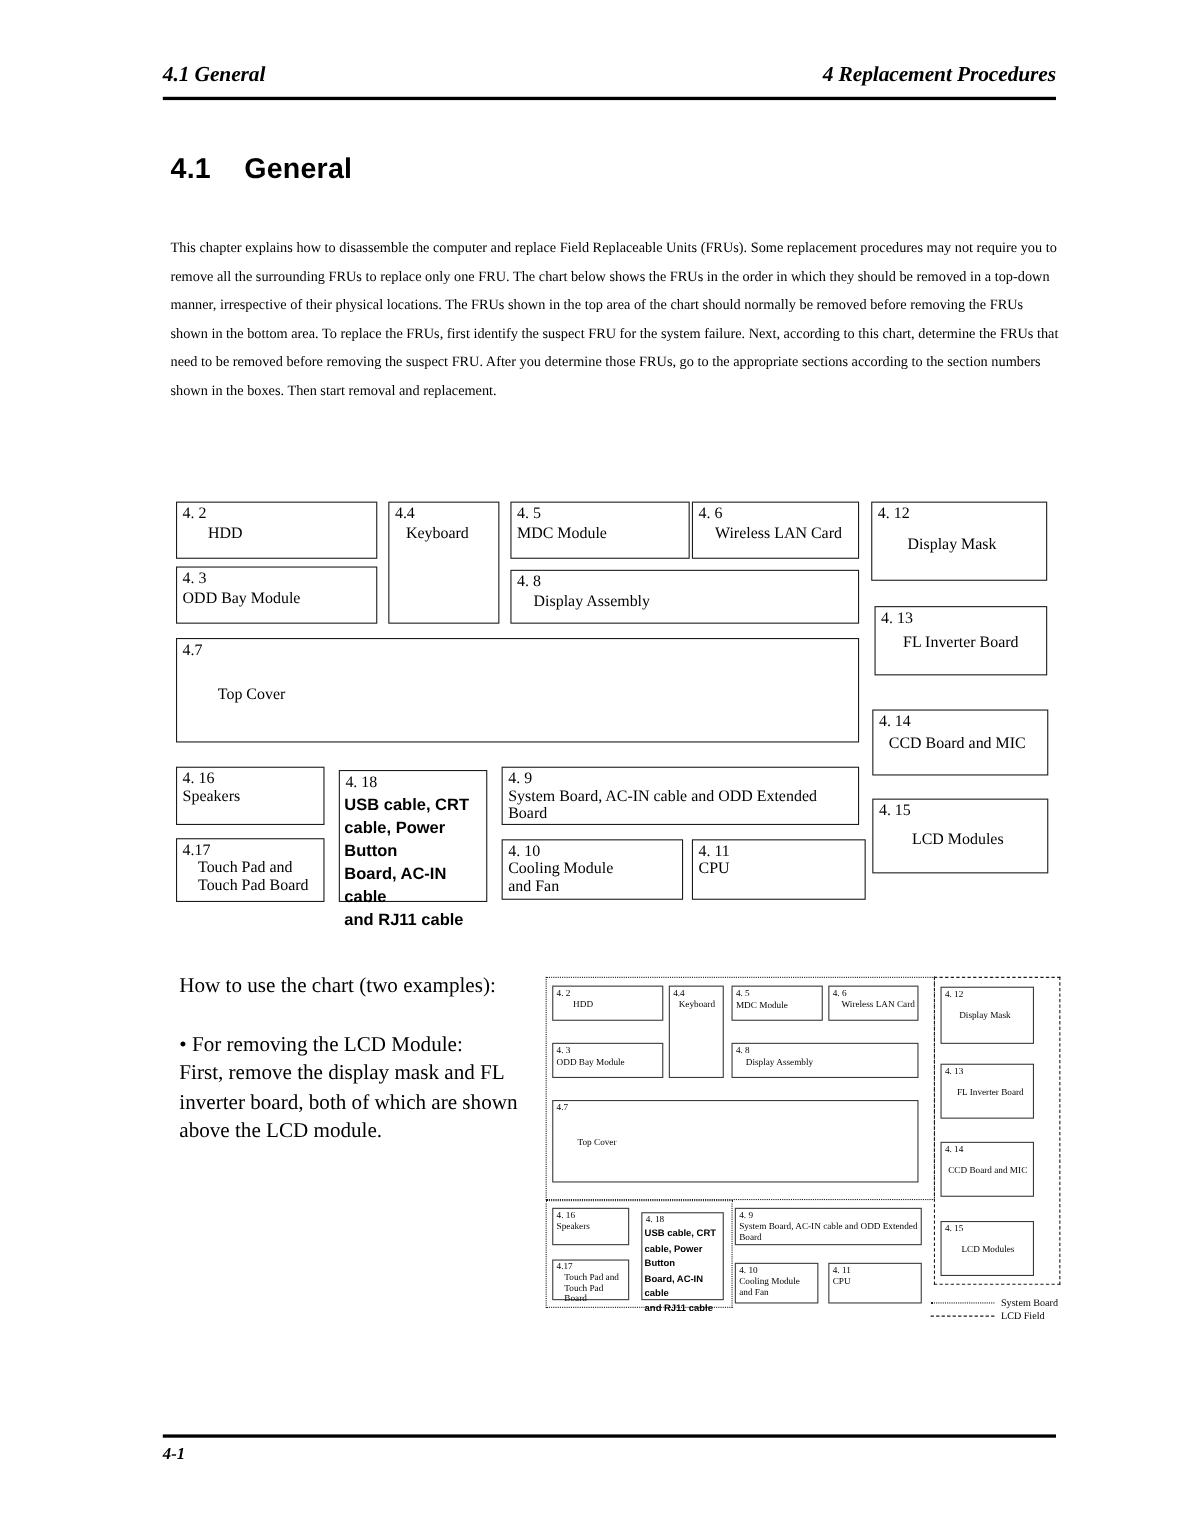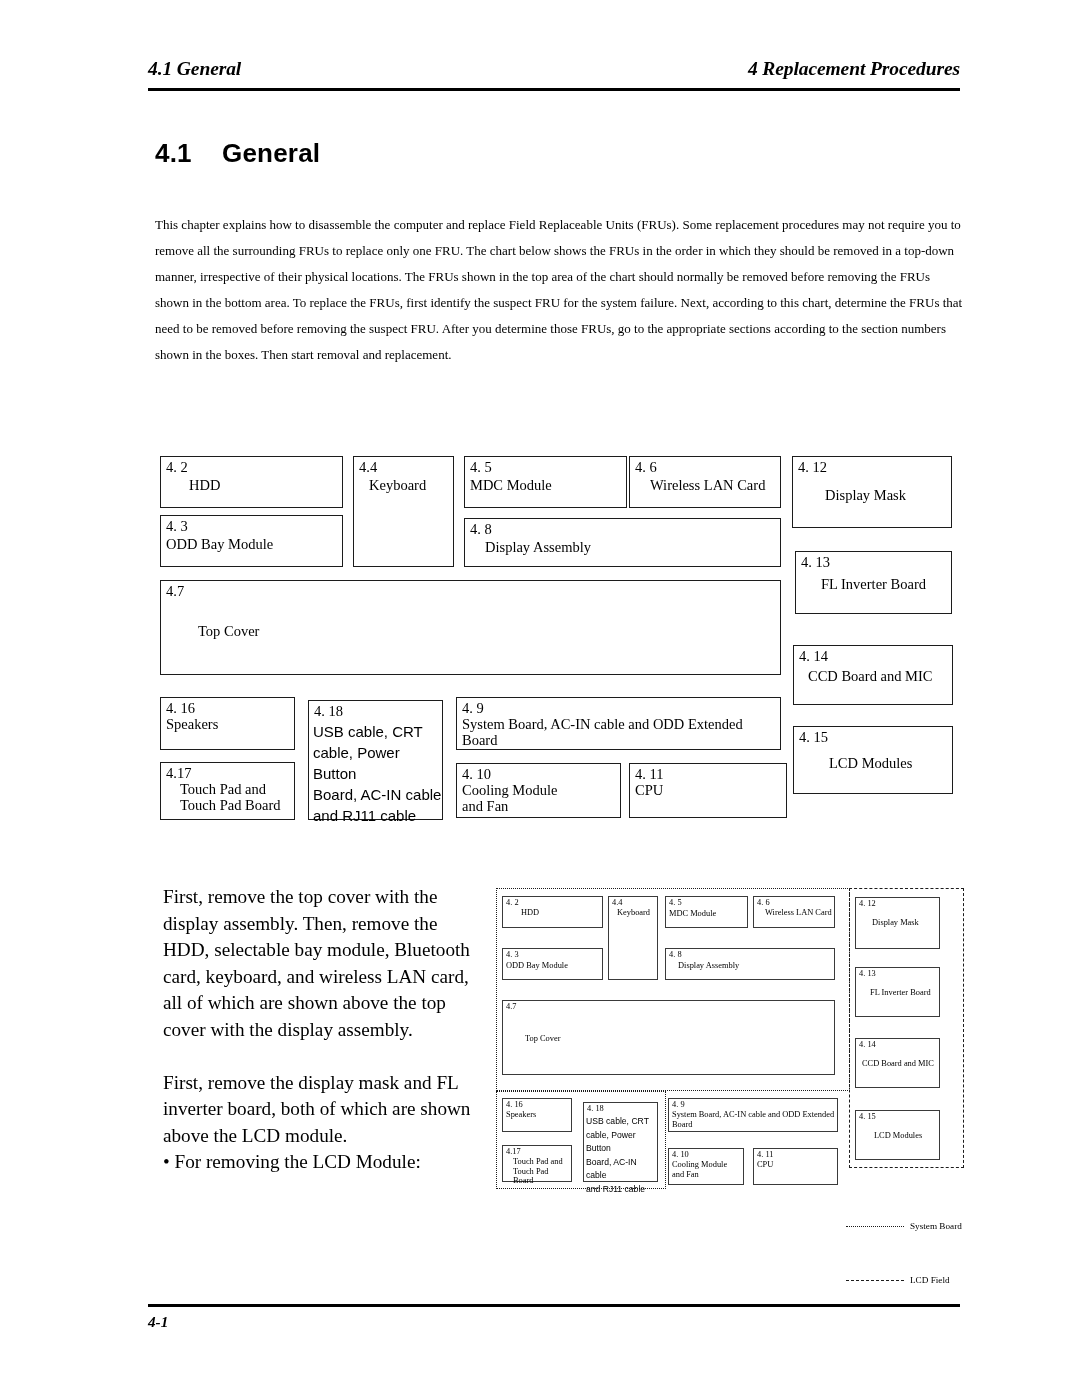--- a/index.html
+++ b/index.html
@@ -149,21 +149,20 @@
   .legend {
     position: absolute;
     z-index: 4;
     font-size: 9.2px;
     line-height: 11px;
   }
   .legend .row {
     display: flex;
     align-items: center;
     height: 12px;
-    margin-top: 42px;
   }
   .legend .swatch {
     width: 58px;
     margin-right: 6px;
     height: 0;
   }
   .legend .sw-dot { border-top: 1.6px dotted #1c1c1c; }
   .legend .sw-dash { border-top: 1.8px dashed #1c1c1c; }
 
   
@@ -180,21 +179,21 @@
     left: 148px;
     top: 1313px;
     width: 812px;
     display: flex;
     justify-content: space-between;
     align-items: baseline;
     font-style: italic;
     font-weight: bold;
     font-size: 15.2px;
   }
-  .sans { font-family: "Liberation Sans", "DejaVu Sans", sans-serif; }
+  .sans { font-family: "Liberation Sans", "DejaVu Sans", sans-serif; font-weight: bold; }
 </style>
 </head>
 <body>
 
 <div class="page">
 
   <div class="hdr">
     <span>4.1 General</span>
     <span>4 Replacement Procedures</span>
   </div>
@@ -293,24 +292,24 @@
 and Fan</span>
     </div>
 
     <div class="fru" style="left:629px; top:763px; width:158px; height:55px;">
       <span class="sn">4. 11</span>
       <span class="nm" style="left:5px; top:18px;">CPU</span>
     </div>
   </div>
 
   <div class="howto">
-    <p>First, remove the top cover with the display assembly. Then, remove the HDD, selectable bay module, Bluetooth card, keyboard, and wireless LAN card, all of which are shown above the top cover with the display assembly.</p>
+    <p>How to use the chart (two examples):</p>
     <div class="gap"></div>
+    <p>• For removing the LCD Module:</p>
     <p>First, remove the display mask and FL inverter board, both of which are shown above the LCD module.</p>
-    <p>• For removing the LCD Module:</p>
   </div>
 
   <div class="mini">
 
     <div class="grp-sb" style="left:496px; top:888px; width:354px; height:203px;"></div>
     <div class="grp-sb" style="left:496px; top:1091px; width:170px; height:98px;"></div>
     <div class="grp-lcd" style="left:849px; top:888px; width:115px; height:280px;"></div>
 
     <div class="mfru" style="left:502px; top:896px; width:101px; height:32px;">
       <span class="sn">4. 2</span>

